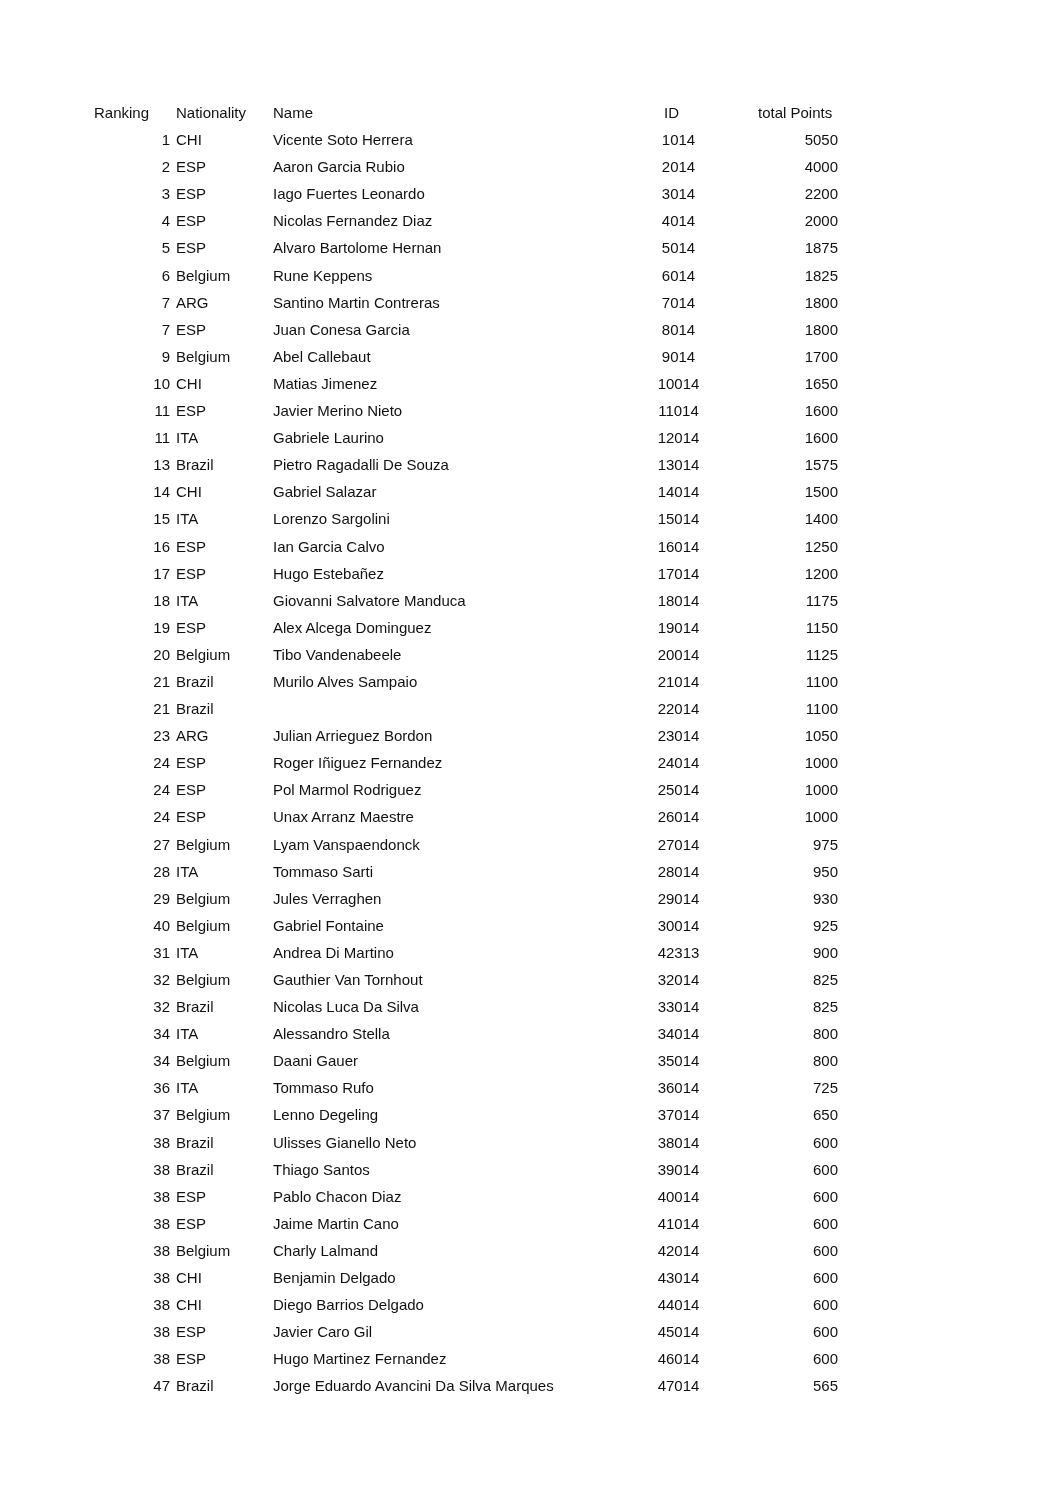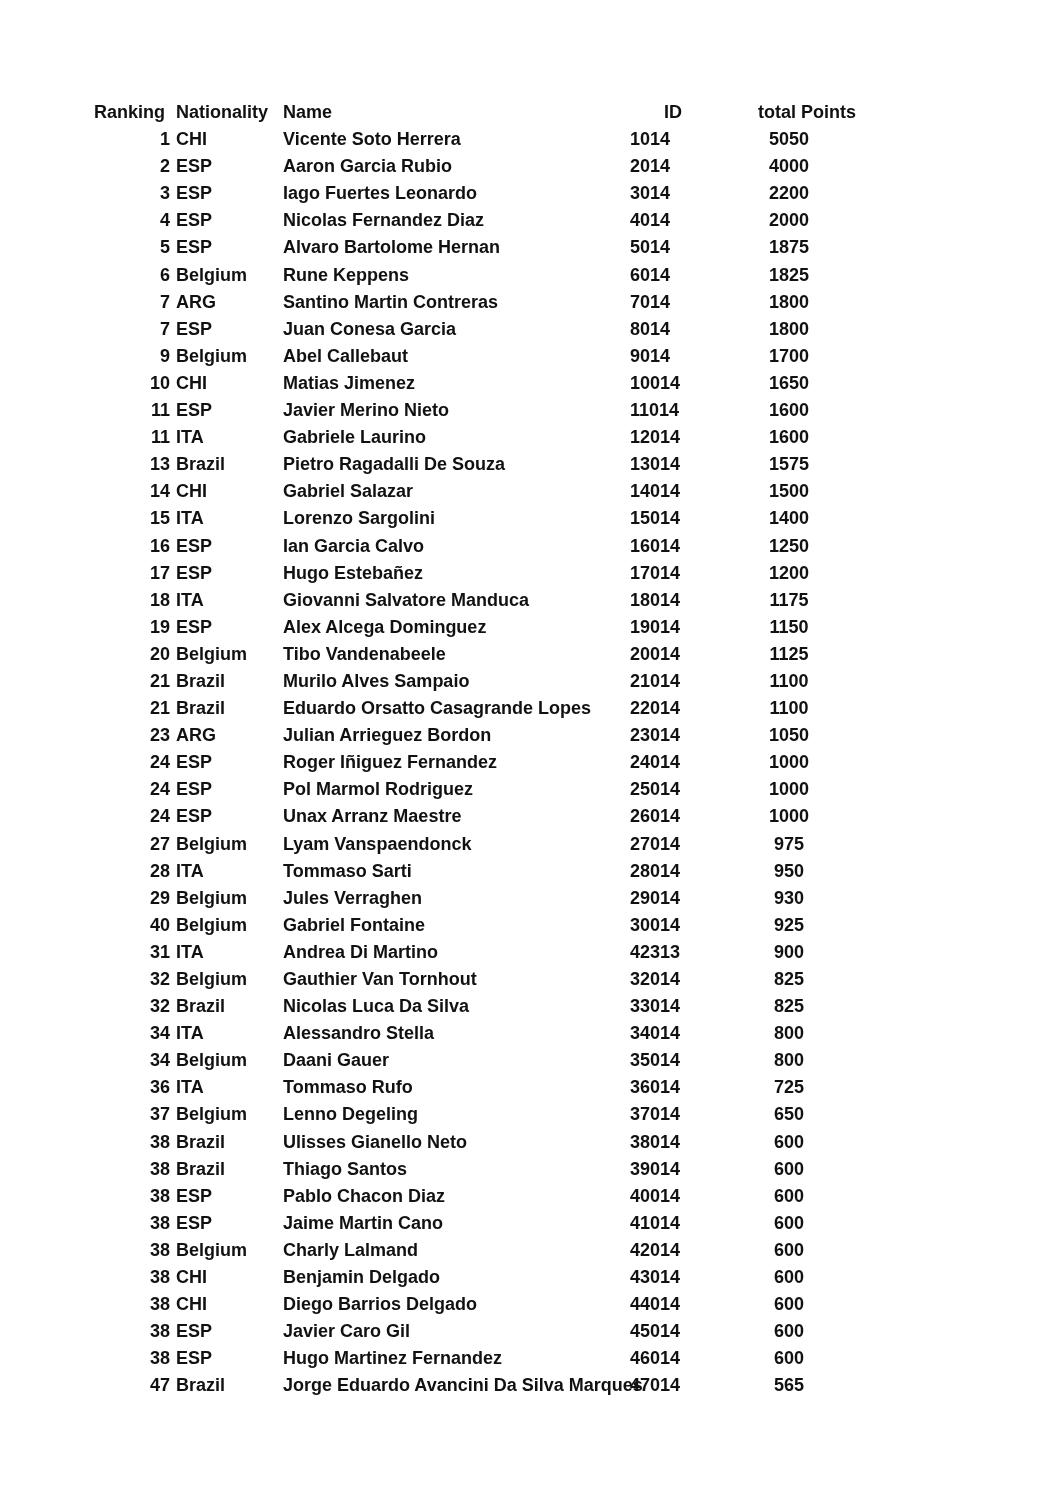--- a/index.html
+++ b/index.html
@@ -17,34 +17,33 @@
     }
     .sheet {
       position: absolute;
       left: 0;
       top: 99px;
       width: 1058px;
     }
     .row {
       position: relative;
       height: 27.1px;
-      font-size: 18px;
+      font-size: 15px;
       line-height: 27.1px;
       white-space: nowrap;
-      font-weight: bold;
     }
     .cell {
       position: absolute;
       top: 0;
     }
     .c-rank { left: 94px; width: 76px; text-align: right; }
     .c-nat  { left: 176px; }
-    .c-name { left: 283px; }
-    .c-id   { left: 630px; width: 97px; text-align: left; }
-    .c-pts  { left: 740px; width: 98px; text-align: center; }
+    .c-name { left: 273px; }
+    .c-id   { left: 630px; width: 97px; text-align: center; }
+    .c-pts  { left: 740px; width: 98px; text-align: right; }
 
     .header .c-rank { text-align: left; left: 94px; width: auto; }
     .header .c-id   { left: 664px; width: auto; text-align: right; }
     .header .c-pts  { left: 734px; width: auto; text-align: left; margin-left: 24px; }
   </style>
 </head>
 <body>
 
 <div class="sheet">
   <div class="row header">
@@ -198,21 +197,20 @@
       <div class="row">
         <span class="cell c-rank">21</span>
         <span class="cell c-nat">Brazil</span>
         <span class="cell c-name">Murilo Alves Sampaio</span>
         <span class="cell c-id">21014</span>
         <span class="cell c-pts">1100</span>
       </div>
       <div class="row">
         <span class="cell c-rank">21</span>
         <span class="cell c-nat">Brazil</span>
-        <span class="cell c-name">Eduardo Orsatto Casagrande Lopes</span>
         <span class="cell c-id">22014</span>
         <span class="cell c-pts">1100</span>
       </div>
       <div class="row">
         <span class="cell c-rank">23</span>
         <span class="cell c-nat">ARG</span>
         <span class="cell c-name">Julian Arrieguez Bordon</span>
         <span class="cell c-id">23014</span>
         <span class="cell c-pts">1050</span>
       </div>

